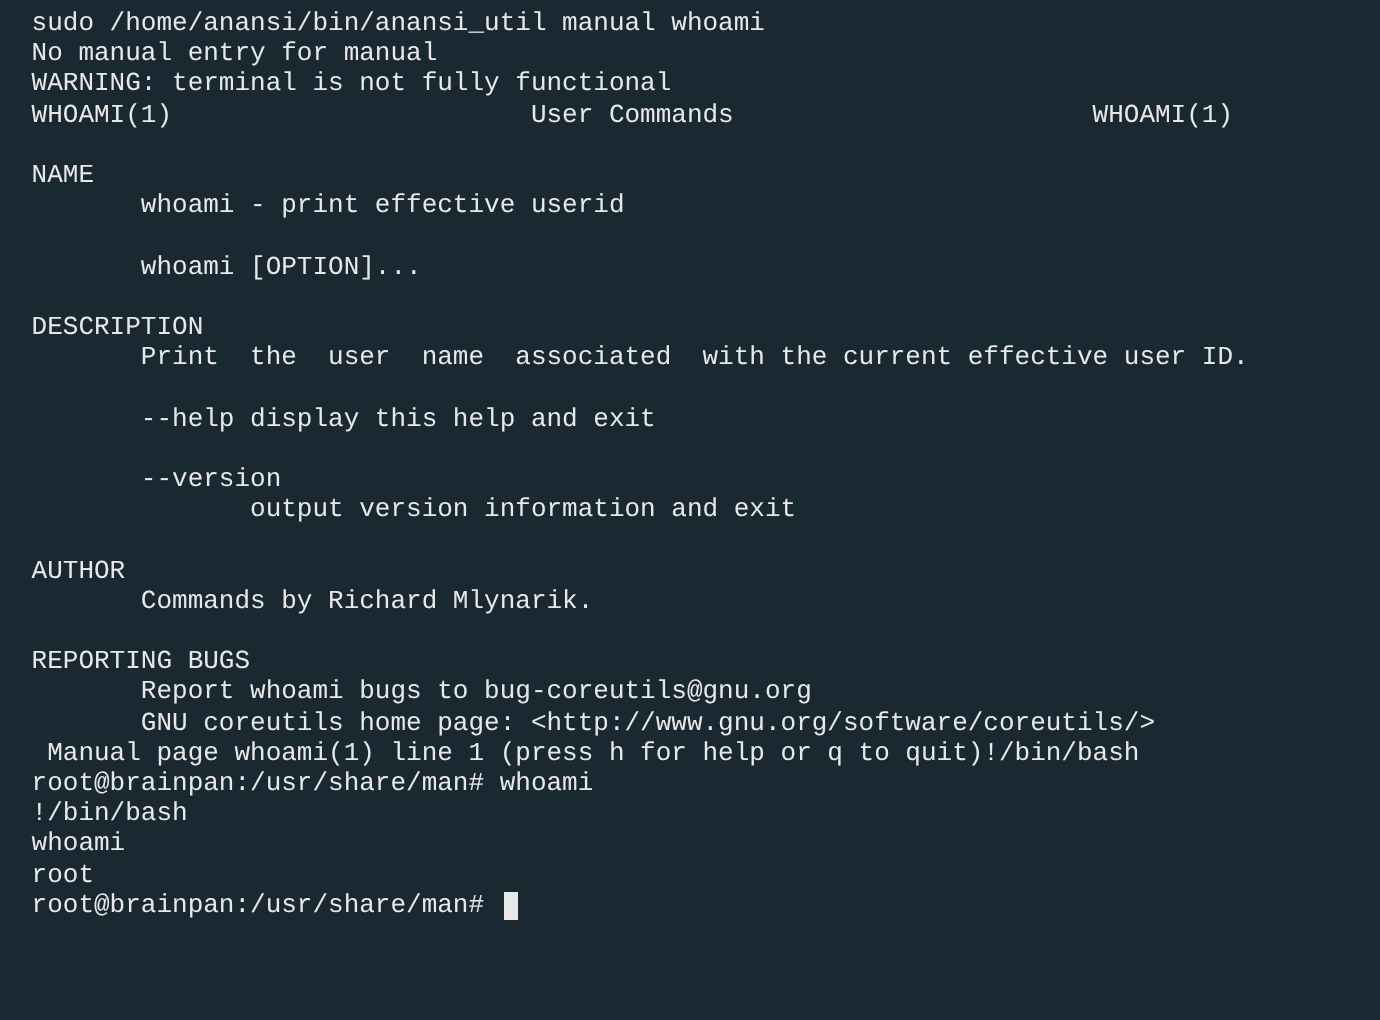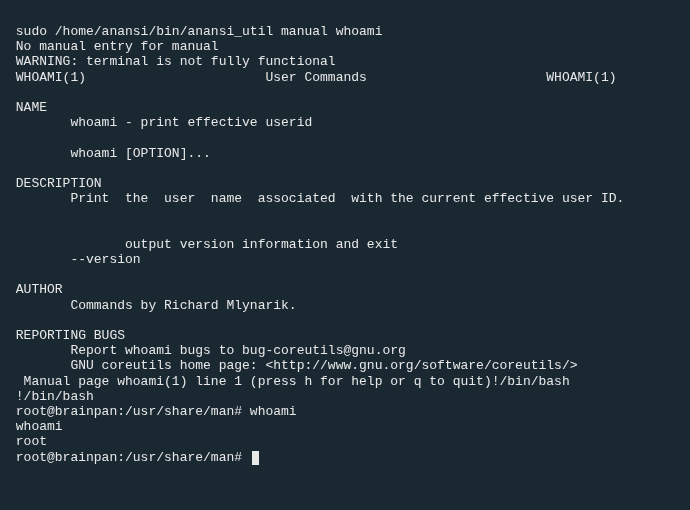--- a/index.html
+++ b/index.html
@@ -27,49 +27,49 @@
       display: inline-block;
       width: 7px;
       height: 14px;
       background: #e8e8e8;
       vertical-align: text-bottom;
       margin-left: 2px;
     }
     .terminal-content {
       position: relative;
       z-index: 1;
-      margin-top: 20px;
     }
   </style>
 </head>
 <body>
 
 <div class="terminal-content">
   <div class="terminal-line"> sudo /home/anansi/bin/anansi_util manual whoami</div>
   <div class="terminal-line"> No manual entry for manual</div>
   <div class="terminal-line"> WARNING: terminal is not fully functional</div>
   <div class="terminal-line"> WHOAMI(1)                       User Commands                       WHOAMI(1)</div>
   <div class="terminal-line"> </div>
   <div class="terminal-line"> NAME</div>
   <div class="terminal-line">        whoami - print effective userid</div>
   <div class="terminal-line"> </div>
   <div class="terminal-line">        whoami [OPTION]...</div>
   <div class="terminal-line"> </div>
   <div class="terminal-line"> DESCRIPTION</div>
   <div class="terminal-line">        Print  the  user  name  associated  with the current effective user ID.</div>
   <div class="terminal-line"> </div>
+  <div class="terminal-line">        --help display this help and exit</div>
   <div class="terminal-line"> </div>
+  <div class="terminal-line">        --version</div>
   <div class="terminal-line">               output version information and exit</div>
-  <div class="terminal-line">        --version</div>
   <div class="terminal-line"> </div>
   <div class="terminal-line"> AUTHOR</div>
   <div class="terminal-line">        Commands by Richard Mlynarik.</div>
   <div class="terminal-line"> </div>
   <div class="terminal-line"> REPORTING BUGS</div>
   <div class="terminal-line">        Report whoami bugs to bug-coreutils@gnu.org</div>
   <div class="terminal-line">        GNU coreutils home page: &lt;http://www.gnu.org/software/coreutils/&gt;</div>
   <div class="terminal-line">  Manual page whoami(1) line 1 (press h for help or q to quit)!/bin/bash</div>
+  <div class="terminal-line"> root@brainpan:/usr/share/man# whoami</div>
   <div class="terminal-line"> !/bin/bash</div>
-  <div class="terminal-line"> root@brainpan:/usr/share/man# whoami</div>
   <div class="terminal-line"> whoami</div>
   <div class="terminal-line"> root</div>
   <div class="terminal-line"><span> root@brainpan:/usr/share/man# </span><span class="cursor"></span></div>
 </div>
 
 </body></html>

